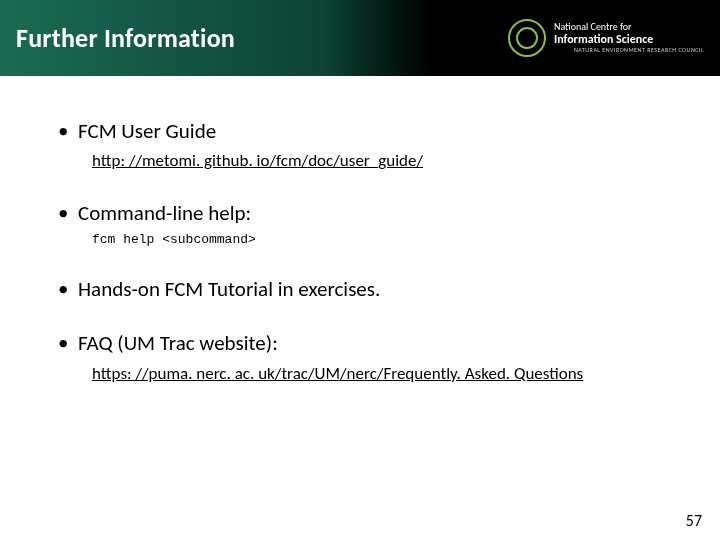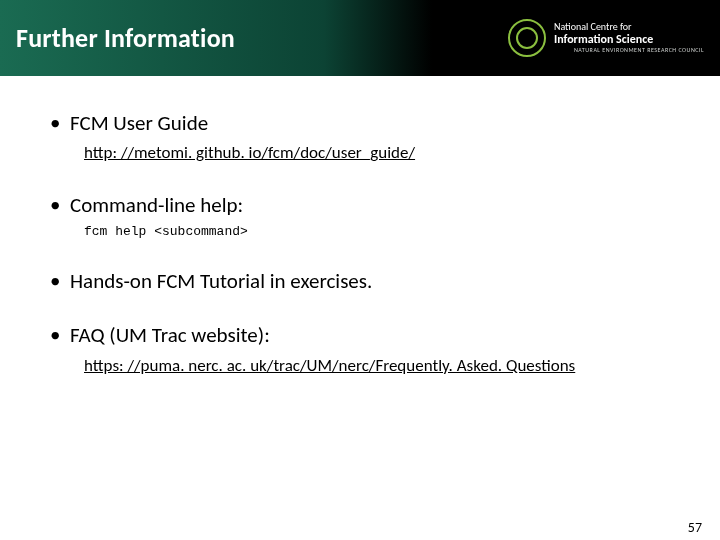--- a/index.html
+++ b/index.html
@@ -56,21 +56,21 @@
   .brand-line1 { font-size: 10px; }
   .brand-line2 { font-size: 12px; font-weight: 700; }
   .brand-line3 { font-size: 6px; letter-spacing: 0.5px; color: #cfd2d0; margin-top: 2px; padding-left: 20px; }
 
   .content {
     padding: 30px 40px 0 40px;
   }
   ul.bullets {
     list-style: none;
     padding: 0;
-    margin: 4px;
+    margin: 12px;
   }
   ul.bullets > li {
     position: relative;
     padding-left: 26px;
     font-size: 21px;
     margin-bottom: 28px;
     line-height: 1.25;
   }
   ul.bullets > li::before {
     content: "•";
@@ -89,22 +89,22 @@
     text-decoration: underline;
     color: #000;
   }
   .mono {
     font-family: "Courier New", Courier, monospace;
     font-size: 13px;
   }
   .pagenum {
     position: absolute;
     right: 18px;
-    bottom: 4px;
-    font-size: 14px;
+    bottom: 10px;
+    font-size: 16px;
     color: #000;
   }
 </style>
 </head>
 <body>
 
 <div class="header">
   <div class="title">Further Information</div>
   <div class="brand">
     <div class="brand-logo">

